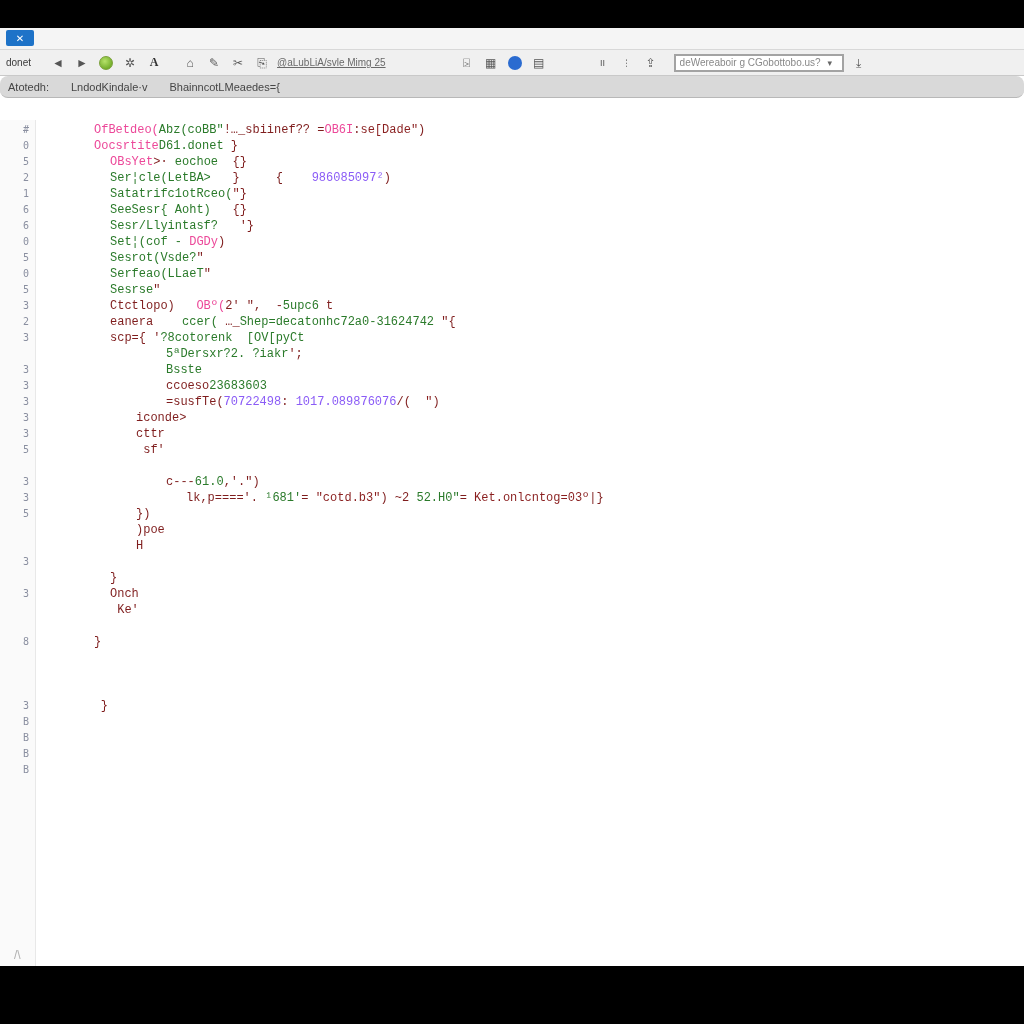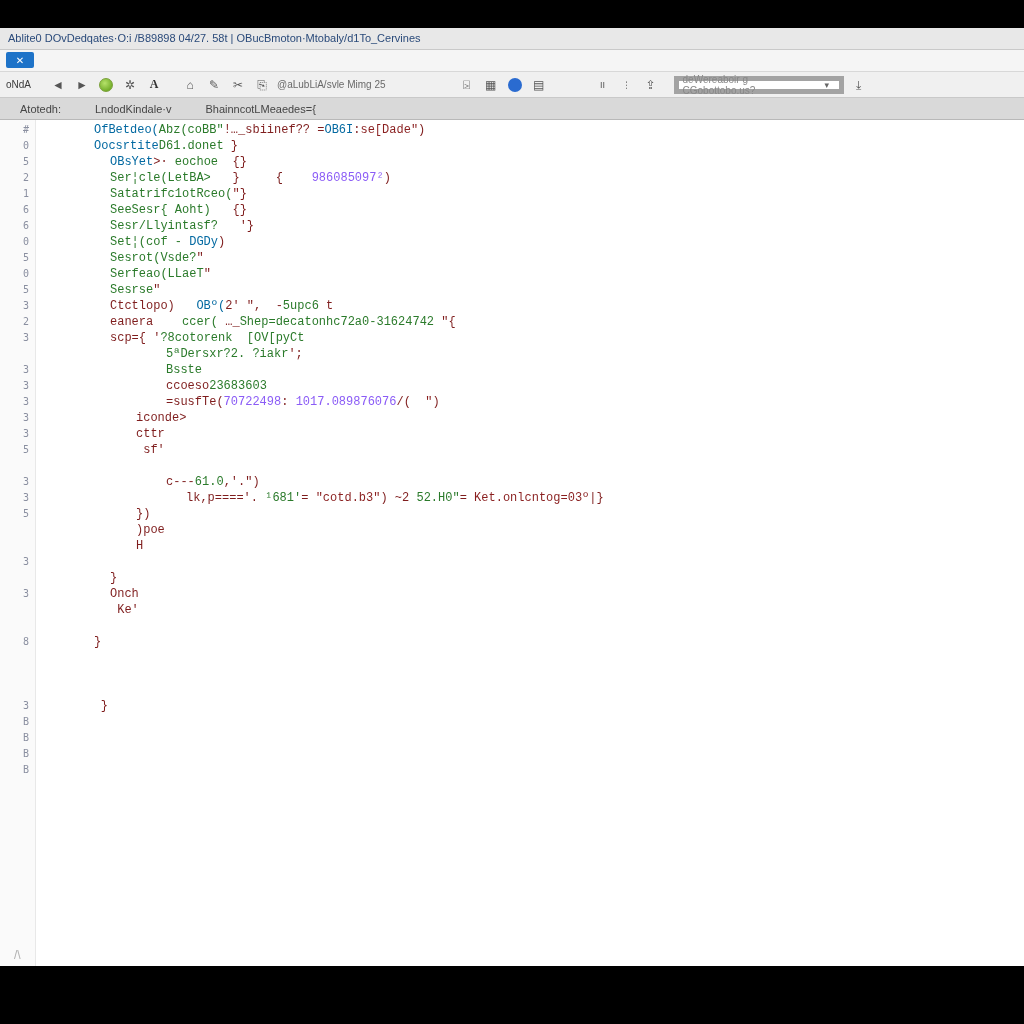--- a/index.html
+++ b/index.html
@@ -10,62 +10,59 @@
   
   .badgebar { height: 22px; background: #f5f5f5; border-bottom: 1px solid #d8d8d8; padding: 2px 6px; }
   .badge { width: 28px; height: 16px; background: #1e73c8; color: #fff; display: inline-flex; align-items: center; justify-content: center; font-size: 10px; border-radius: 2px; }
   
   .toolbar { height: 26px; background: #f0f0f0; border-bottom: 1px solid #c9c9c9; display: flex; align-items: center; padding: 0 6px; gap: 6px; }
   .tb-label { color: #3a3a3a; font-size: 10px; }
   .tb-icon { width: 18px; height: 18px; display: inline-flex; align-items: center; justify-content: center; color: #555; }
   .tb-sep { width: 6px; }
   .tb-green { width: 14px; height: 14px; border-radius: 50%; background: radial-gradient(circle at 40% 35%, #b6e26a, #5a9a12); border: 1px solid #7aa03a; }
   .tb-globe { width: 14px; height: 14px; border-radius: 50%; background: #2a6bd0; position: relative; }
-  .tb-text { color: #6a6a6a; font-size: 10px; }
-  .tb-input { margin-left: 8px; height: 18px; width: 170px; border: 5px solid #a3a3a3; background: #fff; font-size: 10px; color: #888; padding: 0 4px; display: flex; align-items: center; }
+  .tb-text { color: #6a6a6a; font-size: 10px; text-decoration: underline; }
+  .tb-input { margin-left: 8px; height: 18px; width: 170px; border: 2px solid #a3a3a3; background: #fff; font-size: 10px; color: #888; padding: 0 4px; display: flex; align-items: center; }
   .tb-dd { width: 10px; color: #666; font-size: 9px; margin-left: 2px; }
   
-  .tabbar { height: 22px; background: #d9d9d9; border-bottom: 1px solid #b8b8b8; display: flex; align-items: center; padding: 0 20px; gap: 34px; font-size: 11px; color: #454545; }
+  .tabbar { height: 22px; background: #d9d9d9; border-bottom: 1px solid #b8b8b8; display: flex; align-items: center; padding: 0 8px; gap: 22px; font-size: 11px; color: #454545; border-radius: 8px; }
   
   .editor { position: absolute; left: 0; top: 92px; right: 0; bottom: 0; background: #fff; display: flex; }
   .gutter { width: 36px; border-right: 1px solid #e8e8e8; padding-top: 2px; background: #fafafa; }
   .gline { height: 16px; font-size: 10px; color: #8a8fa0; text-align: right; padding-right: 6px; line-height: 16px; font-family: Consolas, monospace; }
   .code { flex: 1; padding: 2px 0 0 0; font-family: Consolas, "Courier New", monospace; font-size: 12px; line-height: 16px; color: #222; white-space: pre; }
   .cl { height: 16px; }
   
-  .kw { color: #0369a1; }
+  .kw { color: #ec4899; }
   .id { color: #2a7a2a; }
   .str { color: #8a1f1f; }
   .num { color: #8b5cf6; }
   .pun { color: #7f1d1d; }
   .brace { color: #7a1a1a; }
   .pad1 { padding-left: 58px; }
   .pad2 { padding-left: 74px; }
   .pad3 { padding-left: 100px; }
   .pad4 { padding-left: 130px; }
   .pad5 { padding-left: 150px; }
   .bottom-note { position:absolute; left:14px; bottom:4px; color:#b0b0b0; font-size:12px; }
 </style>
 </head>
 <body>
 
 <div class="frame">
 
-  <div class="titlebar">
-    <span>Ablite0 DOvDedqates·O:i /B89898 04/27. 58t | OBucBmoton·Mtobaly/d1To_Cervines</span>
-  </div>
 
   <div class="badgebar">
     <span class="badge">
         <span>✕</span>
       </span>
   </div>
 
   <div class="toolbar">
-    <span class="tb-label">oNdA</span>
+    <span class="tb-label">donet</span>
     <span class="tb-sep"></span>
     <span class="tb-icon">◄</span>
     <span class="tb-icon">►</span>
     <span class="tb-icon">
         <span class="tb-green"></span>
       </span>
     <span class="tb-icon">✲</span>
     <span class="tb-icon" style="font-family:serif;font-weight:bold;color:#333;">A</span>
     <span class="tb-sep"></span>
     <span class="tb-icon">⌂</span>

